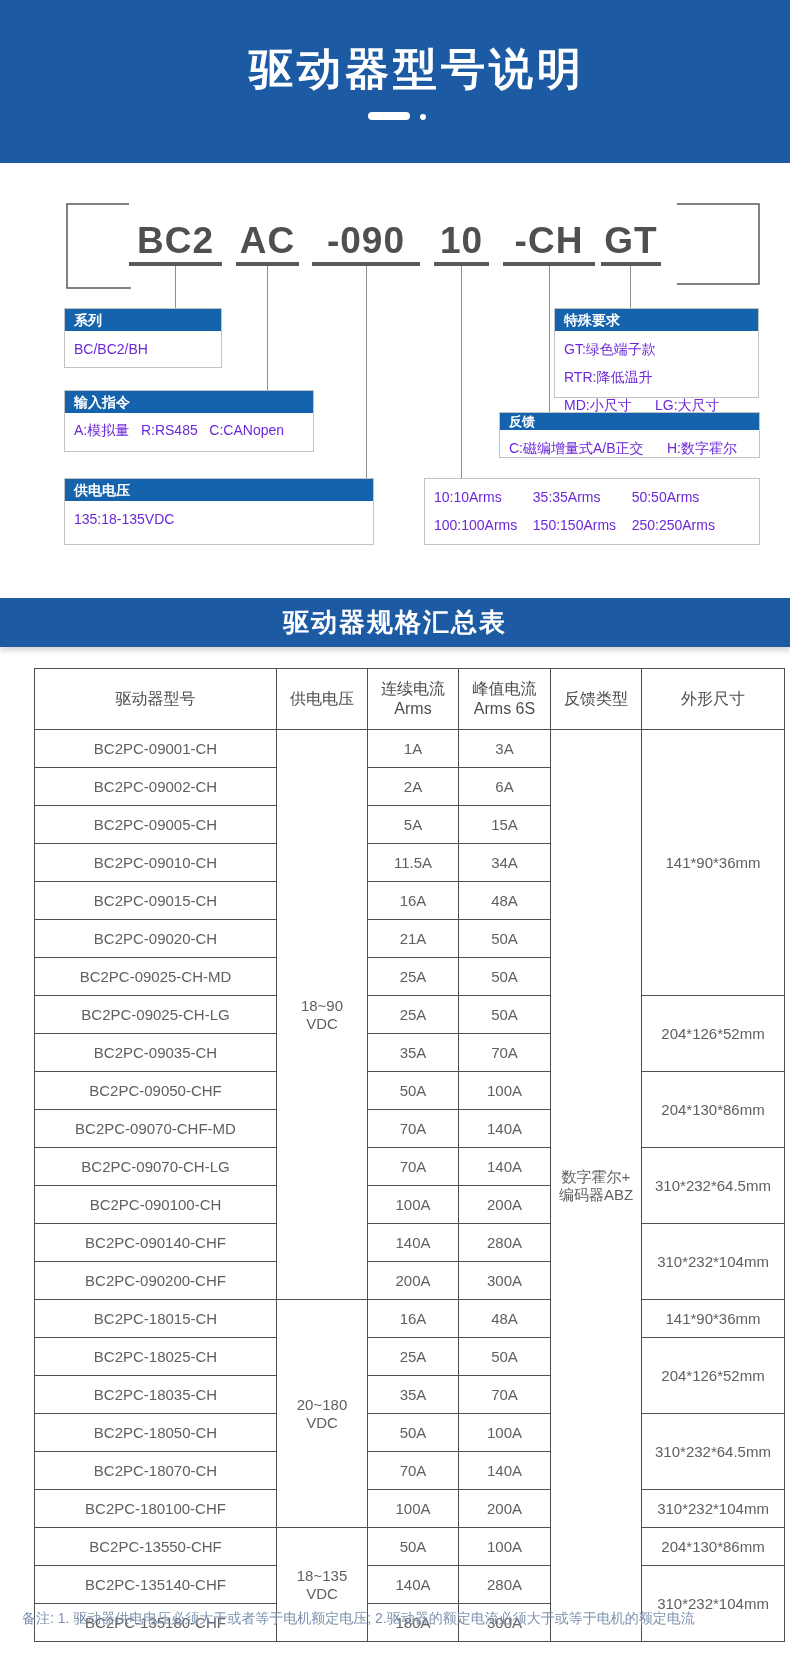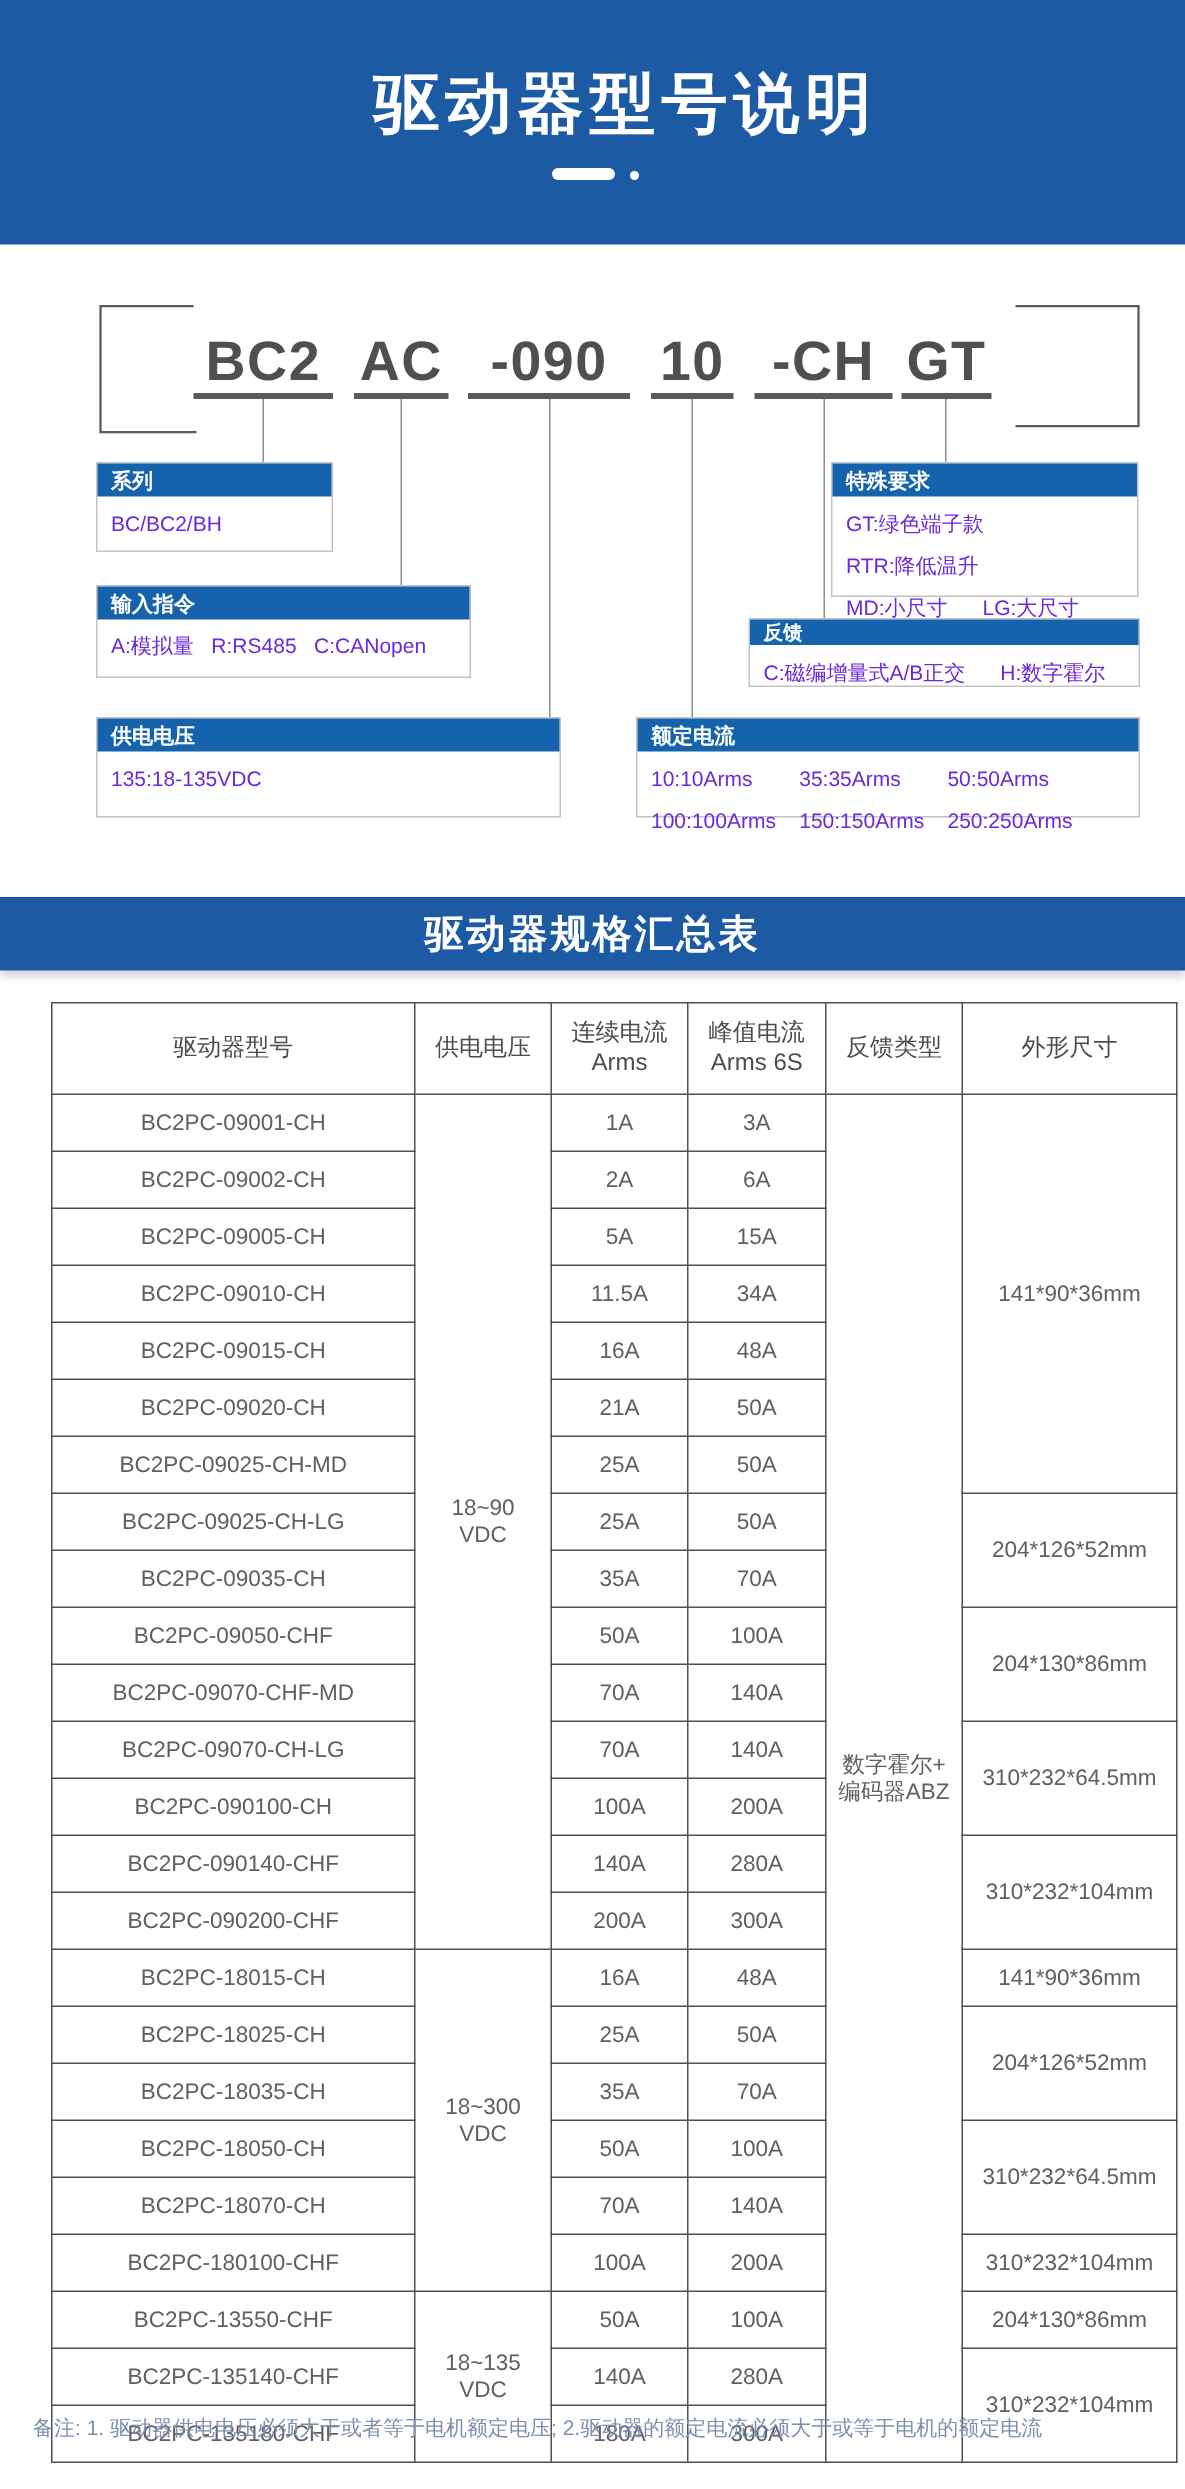--- a/index.html
+++ b/index.html
@@ -96,21 +96,20 @@
       <div class="bar">反馈</div>
       <div class="line">C:磁编增量式A/B正交      H:数字霍尔</div>
     </div>
 
     <div class="callout" style="left:45px;top:478px;width:310px;height:67px">
       <div class="bar">供电电压</div>
       <div class="line">135:18-135VDC</div>
     </div>
 
     <div class="callout" style="left:405px;top:478px;width:336px;height:67px">
-      <div class="bar">额定电流</div>
       <div class="line">10:10Arms        35:35Arms        50:50Arms</div>
       <div class="line">100:100Arms    150:150Arms    250:250Arms</div>
     </div>
   </div>
 
   <div class="table-banner">
     <div class="txt">驱动器规格汇总表</div>
   </div>
 
   <div class="spec-wrap">
@@ -215,21 +214,21 @@
             <td class="c-peak">280A</td>
             <td rowspan="2" class="c-dims">310*232*104mm</td>
           </tr>
           <tr>
             <td class="c-model">BC2PC-090200-CHF</td>
             <td class="c-cont">200A</td>
             <td class="c-peak">300A</td>
           </tr>
           <tr>
             <td class="c-model">BC2PC-18015-CH</td>
-            <td rowspan="6" class="c-voltage">18~300
+            <td rowspan="6" class="c-voltage">20~180
 VDC</td>
             <td class="c-cont">16A</td>
             <td class="c-peak">48A</td>
             <td class="c-dims">141*90*36mm</td>
           </tr>
           <tr>
             <td class="c-model">BC2PC-18025-CH</td>
             <td class="c-cont">25A</td>
             <td class="c-peak">50A</td>
             <td rowspan="2" class="c-dims">204*126*52mm</td>

